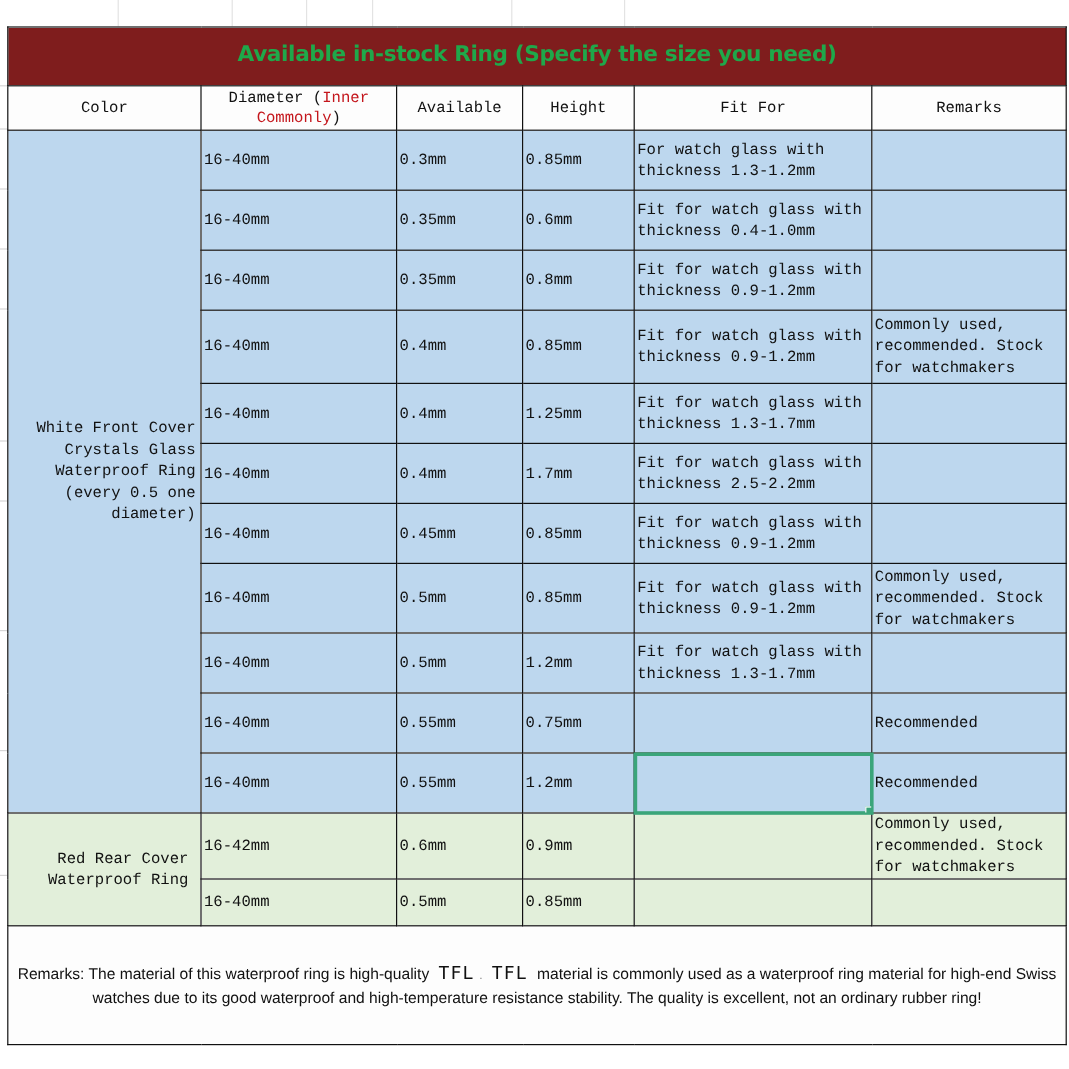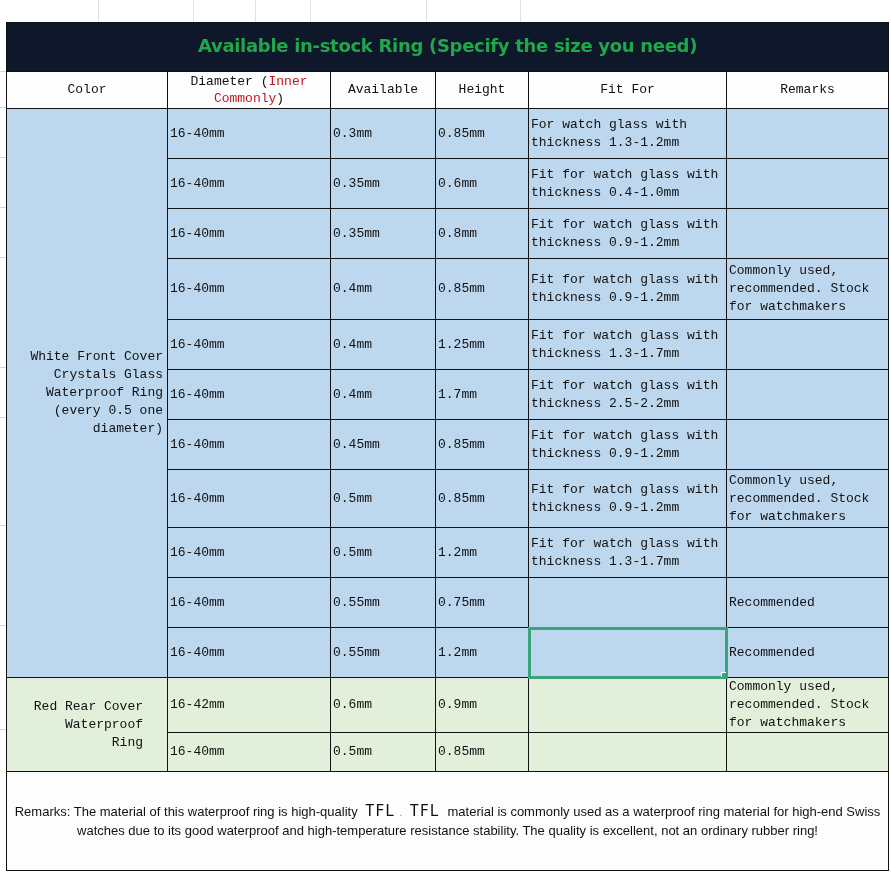--- a/index.html
+++ b/index.html
@@ -13,21 +13,21 @@
   }
   table.sheet td, table.sheet th {
     border: 1px solid #111;
     padding: 0 2px;
     font-size: 13px;
     color: #111;
     font-weight: normal;
     overflow: hidden;
     line-height: 18px;
   }
-  .title-cell { height: 48px; text-align: center; background: #0f172a; }
+  .title-cell { height: 48px; text-align: center; background: #7f1d1d; }
   .title-text { color: #1fa84a; font-family: "DejaVu Sans", sans-serif; font-weight: bold; font-size: 18px; letter-spacing: -0.3px; }
   .hdr th { height: 36px; background: #fdfdfd; text-align: center; font-weight: bold; font-size: 13px; }
   .red { color: #c4161c; margin-top: 42px; }
   .blue td { background: #bdd7ee; }
   .green td { background: #e2efda; }
   .group-cell { text-align: right; font-weight: bold; font-size: 13px; line-height: 18px; }
   .remarks-cell { text-align: center; font-family: "Liberation Sans", sans-serif; font-size: 17.5px; line-height: 27px; color: #222; height: 98px; padding: 4px 10px; background: #fdfdfd; }
   .tfl { font-family: "DejaVu Sans Mono", monospace; font-size: 15px; letter-spacing: 1px; padding: 0 4px; text-align: right; }
   td.selected { outline: 3px solid #3aa57a; outline-offset: -2px; position: relative; }
   .handle { position: absolute; right: -3px; bottom: -3px; width: 6px; height: 6px; background: #3aa57a; border: 1px solid #fff; }
@@ -152,21 +152,21 @@
   </tr>
   <tr class="blue" style="height:50px">
     <td>16-40mm</td>
     <td>0.55mm</td>
     <td>1.2mm</td>
     <td class="selected"><span></span><span class="handle"></span></td>
     <td>Recommended</td>
   </tr>
 
   <tr class="green" style="height:54px">
-    <td rowspan="2" class="group-cell" style="padding:0 24px;margin-top:27px;">Red Rear Cover Waterproof Ring</td>
+    <td rowspan="2" class="group-cell" style="padding:0 10px;margin-top:27px;">Red Rear Cover Waterproof Ring</td>
     <td>16-42mm</td>
     <td>0.6mm</td>
     <td>0.9mm</td>
     <td></td>
     <td>Commonly used, recommended. Stock for watchmakers</td>
   </tr>
   <tr class="green" style="height:39px">
     <td>16-40mm</td>
     <td>0.5mm</td>
     <td>0.85mm</td>

